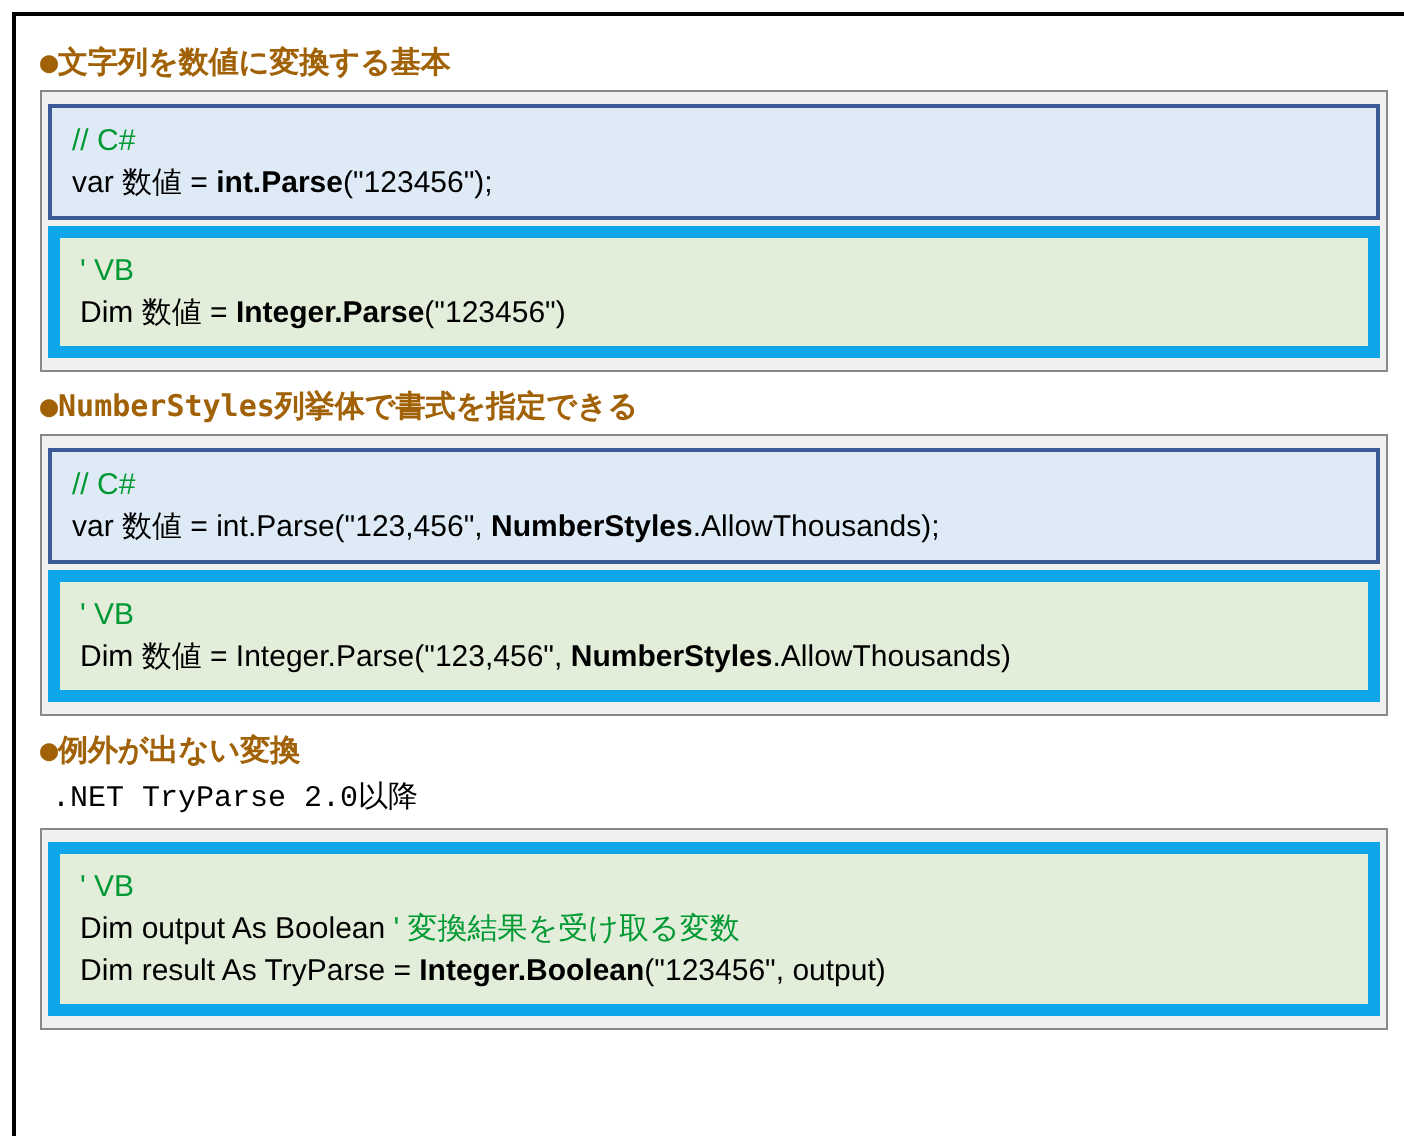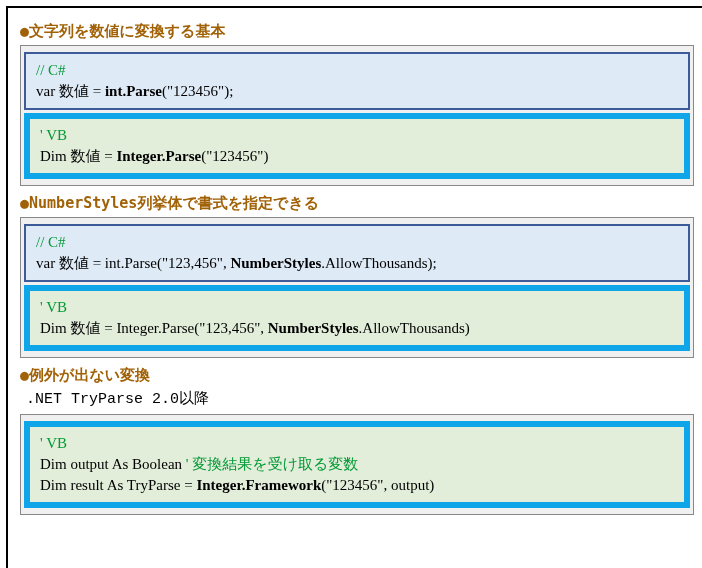--- a/index.html
+++ b/index.html
@@ -26,21 +26,21 @@
     color: #000;
     margin: 2px 0 6px 6px;
   }
   .panel {
     border: 1px solid #888;
     background: #f0f0f0;
     padding: 3px;
     margin-bottom: 8px;
   }
   .code-block {
-    font-family: Liberation Serif, serif;
+    font-family: Liberation Sans, sans-serif;
     font-size: 15px;
     padding: 6px 10px;
     line-height: 1.4;
     margin: 3px 0;
     white-space: pre;
   }
   .csharp {
     background: #deeaf6;
     border: 2px solid #3d5b99;
   }
@@ -67,15 +67,15 @@
       <div class="code-block csharp"><span class="comment">// C#</span>
 <span>var 数値 = int.Parse("123,456", </span><span class="bold">NumberStyles</span><span>.AllowThousands);</span></div>
       <div class="code-block vb"><span class="comment">' VB</span>
 <span>Dim 数値 = Integer.Parse("123,456", </span><span class="bold">NumberStyles</span><span>.AllowThousands)</span></div>
     </div>
     <div class="section-title">●例外が出ない変換</div>
     <div class="subtitle">.NET TryParse 2.0以降</div>
     <div class="panel">
       <div class="code-block vb"><span class="comment">' VB</span>
 <span>Dim output As Boolean </span><span class="comment">' 変換結果を受け取る変数</span>
-<span>Dim result As TryParse = </span><span class="bold">Integer.Framework</span><span>("123456", output)</span></div>
+<span>Dim result As TryParse = </span><span class="bold">Integer.Boolean</span><span>("123456", output)</span></div>
     </div>
   </div>
 
 </body></html>

